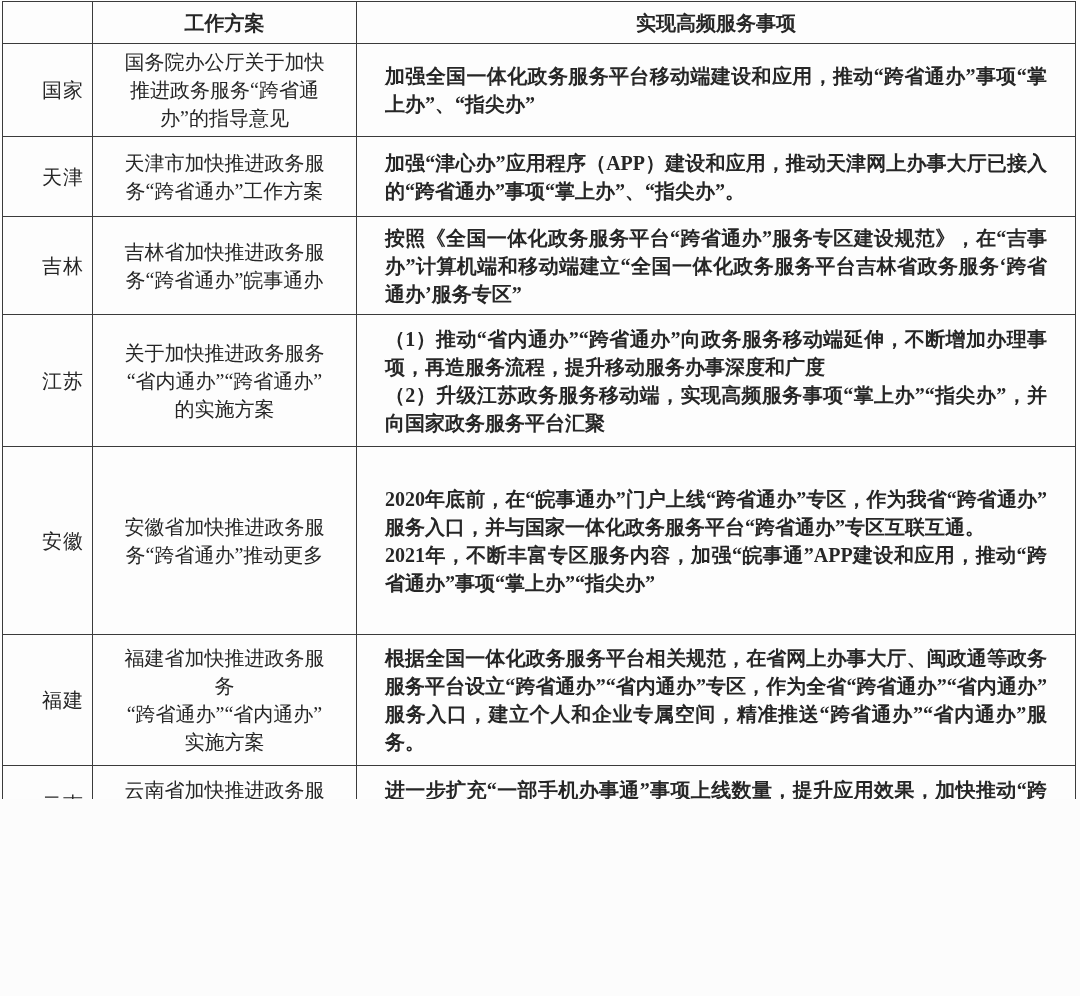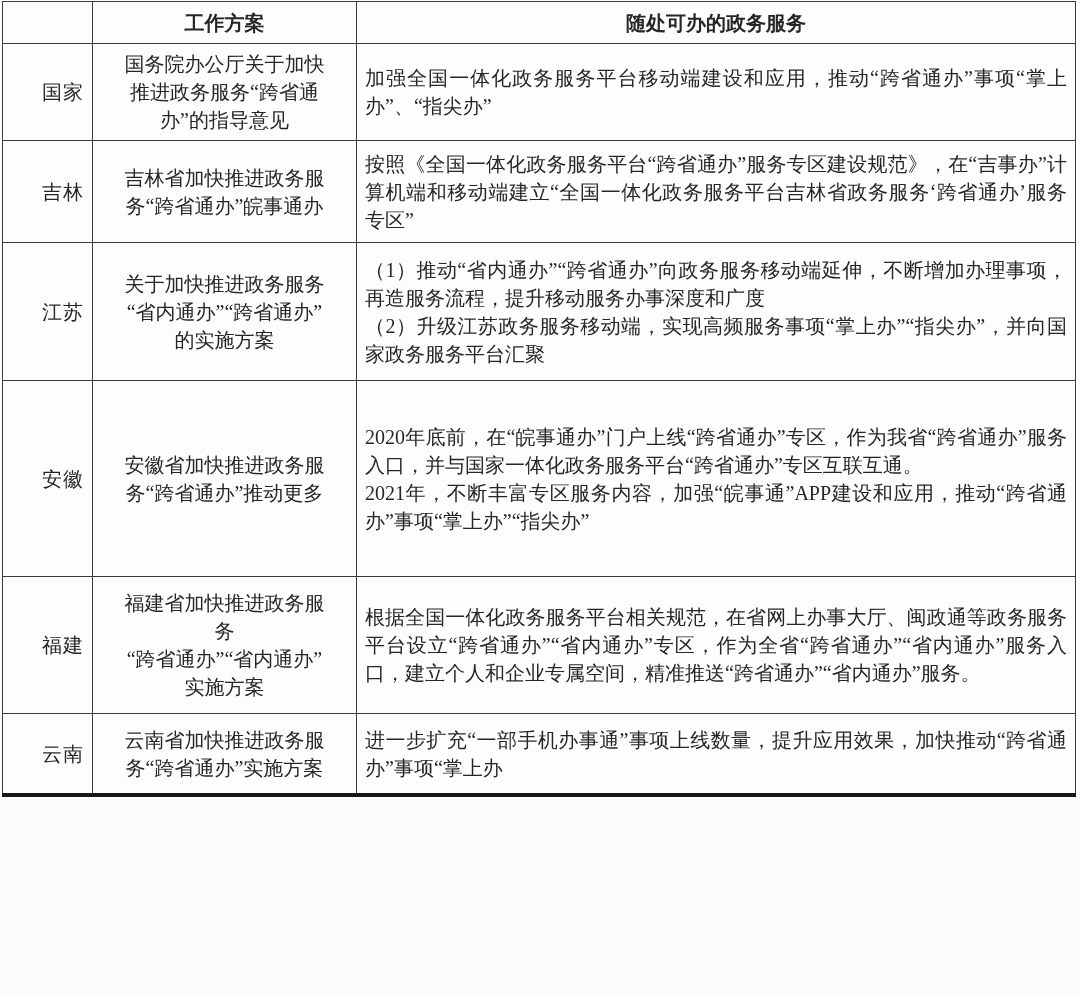--- a/index.html
+++ b/index.html
@@ -41,45 +41,51 @@
     padding-left: 24px;
   }
   td.plan-cell {
     text-align: center;
     white-space: pre-line;
     padding: 4px 24px;
   }
   td.mobile-cell {
     text-align: justify;
     white-space: pre-line;
-    padding: 4px 8px;
+    padding: 4px 28px;
+    font-weight: bold;
   }
 </style>
 </head>
 <body>
 
 <div class="page">
   <table class="doc-table">
     <colgroup>
       <col style="width:90px">
       <col style="width:264px">
       <col>
     </colgroup>
     <thead>
       <tr style="height:42px">
         <th></th>
         <th>工作方案</th>
-        <th>随处可办的政务服务</th>
+        <th>实现高频服务事项</th>
       </tr>
     </thead>
     <tbody>
       <tr style="height:83px">
         <td class="region-cell">国家</td>
         <td class="plan-cell">国务院办公厅关于加快推进政务服务“跨省通办”的指导意见</td>
         <td class="mobile-cell">加强全国一体化政务服务平台移动端建设和应用，推动“跨省通办”事项“掌上办”、“指尖办”</td>
+      </tr>
+      <tr style="height:80px">
+        <td class="region-cell">天津</td>
+        <td class="plan-cell">天津市加快推进政务服务“跨省通办”工作方案</td>
+        <td class="mobile-cell">加强“津心办”应用程序（APP）建设和应用，推动天津网上办事大厅已接入的“跨省通办”事项“掌上办”、“指尖办”。</td>
       </tr>
       <tr style="height:98px">
         <td class="region-cell">吉林</td>
         <td class="plan-cell">吉林省加快推进政务服务“跨省通办”皖事通办</td>
         <td class="mobile-cell">按照《全国一体化政务服务平台“跨省通办”服务专区建设规范》，在“吉事办”计算机端和移动端建立“全国一体化政务服务平台吉林省政务服务‘跨省通办’服务专区”</td>
       </tr>
       <tr style="height:132px">
         <td class="region-cell">江苏</td>
         <td class="plan-cell">关于加快推进政务服务
 “省内通办”“跨省通办”

